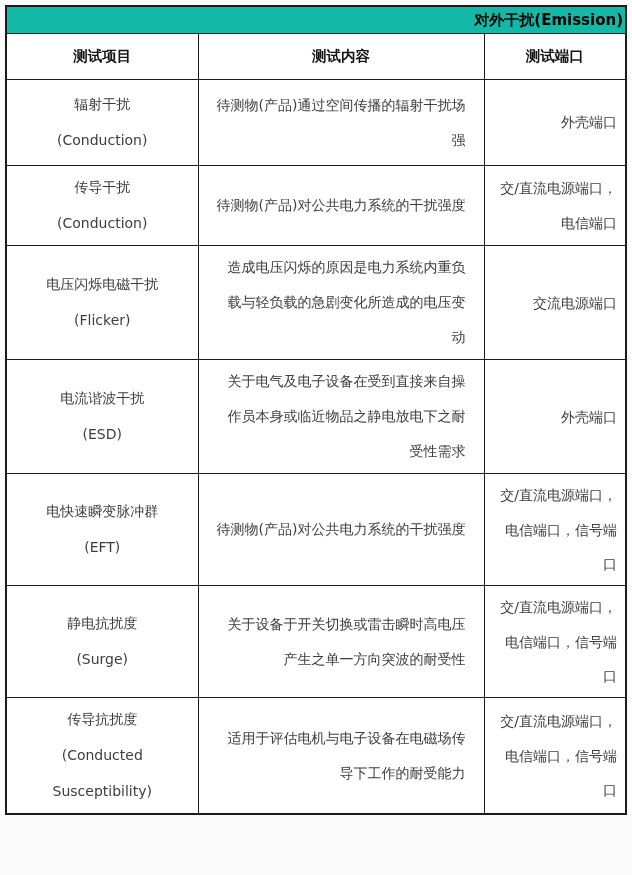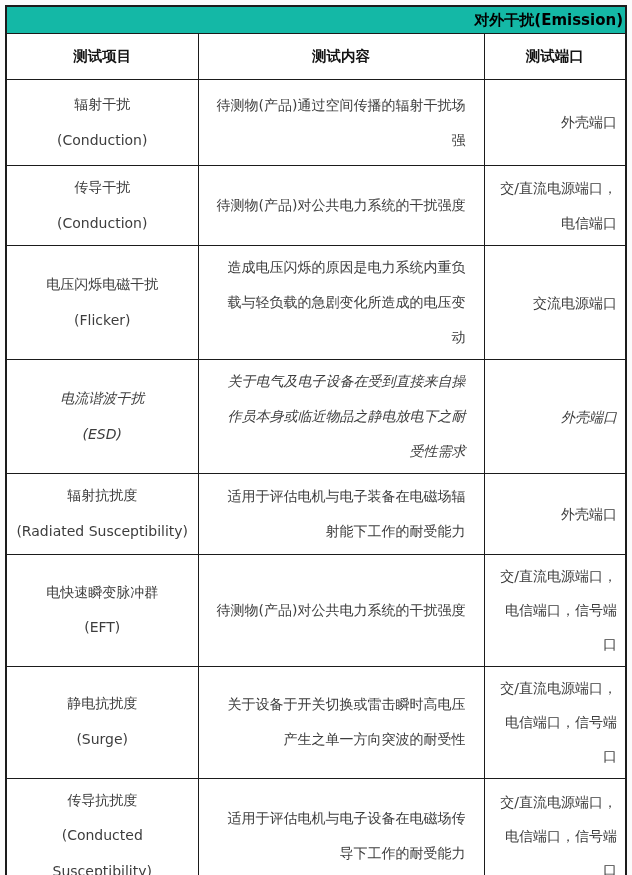--- a/index.html
+++ b/index.html
@@ -63,21 +63,21 @@
     padding:4px 8px;
     line-height:2.45;
   }
   tr.h63 td{height:63px;}
   tr.h64 td{height:64px;}
   tr.h69 td{height:69px;}
   tr.h70 td{height:70px;}
   tr.h72 td{height:72px;}
   tr.h77 td{height:77px;}
   tr.h94 td{height:94px;}
-  tr.h97 td{height:97px;font-style:italic;}
+  tr.h97 td{height:97px;}
 </style>
 </head>
 <body>
 
 <div class="page">
   <table>
     <colgroup>
         <col class="c1">
         <col class="c2">
         <col class="c3">
@@ -125,28 +125,20 @@
 
       <tr class="h97">
         <td class="item">
           <div>电流谐波干扰</div>
           <div>(ESD)</div>
         </td>
         <td class="content">关于电气及电子设备在受到直接来自操作员本身或临近物品之静电放电下之耐受性需求</td>
         <td class="port">外壳端口</td>
       </tr>
 
-      <tr class="h63">
-        <td class="item">
-          <div>辐射抗扰度</div>
-          <div>(Radiated Susceptibility)</div>
-        </td>
-        <td class="content">适用于评估电机与电子装备在电磁场辐射能下工作的耐受能力</td>
-        <td class="port">外壳端口</td>
-      </tr>
 
       <tr class="h72">
         <td class="item">
           <div>电快速瞬变脉冲群</div>
           <div>(EFT)</div>
         </td>
         <td class="content">待测物(产品)对公共电力系统的干扰强度</td>
         <td class="port">交/直流电源端口，电信端口，信号端口</td>
       </tr>
 

